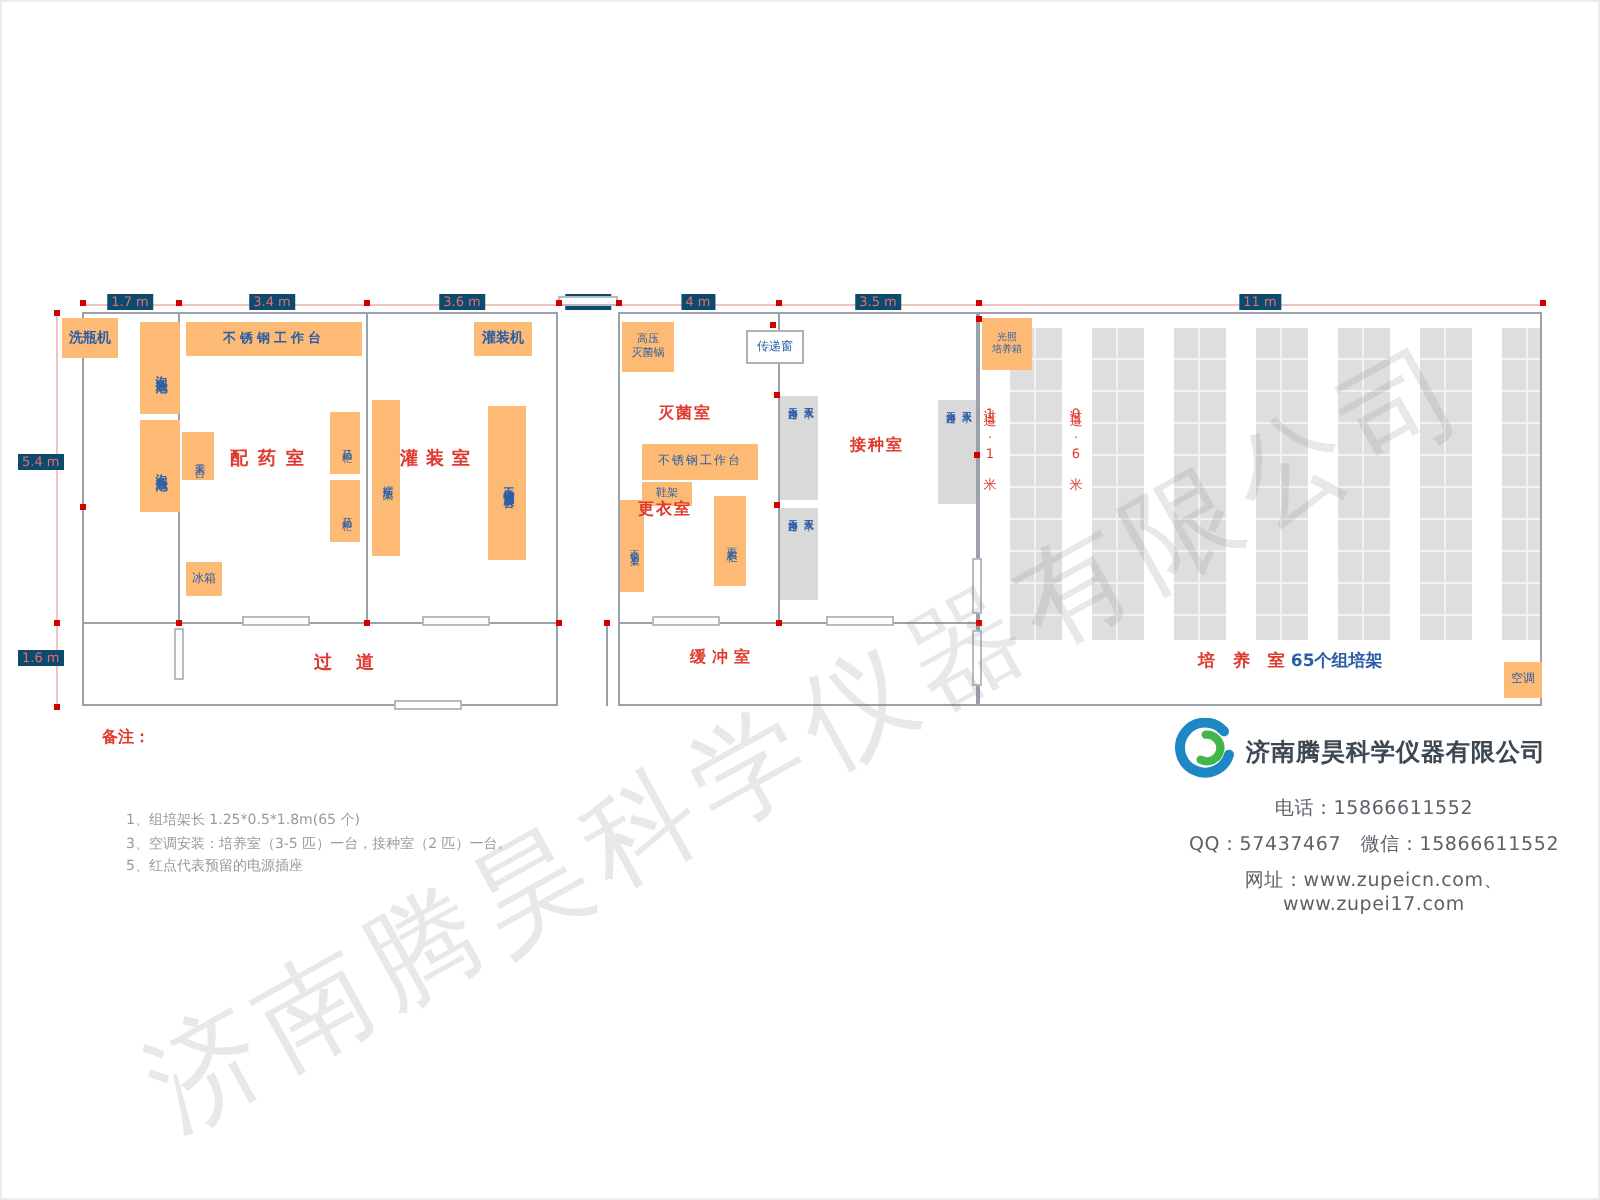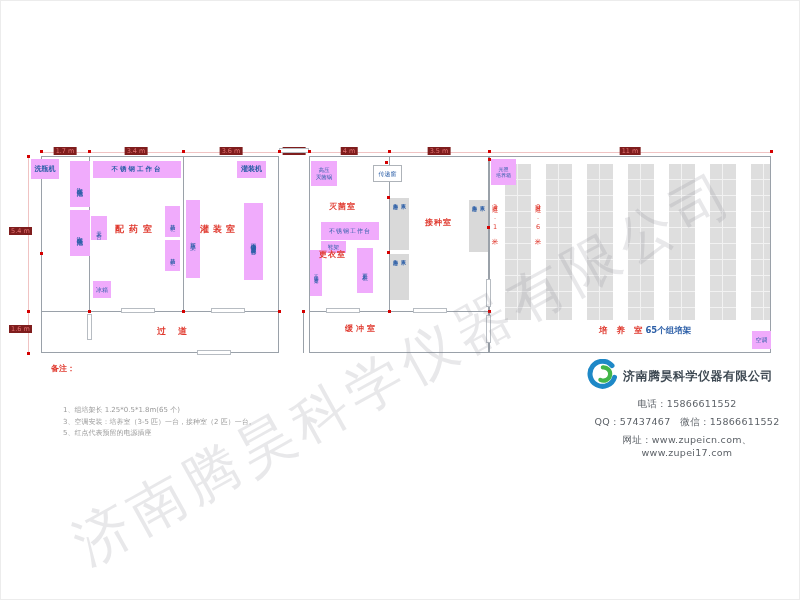--- a/index.html
+++ b/index.html
@@ -4,33 +4,33 @@
 <style>
   html,body{margin:0;padding:0;background:#fff;}
   body{font-family:"DejaVu Sans","Liberation Sans",sans-serif;}
   #canvas{position:relative;width:800px;height:600px;background:#fff;overflow:hidden;
           border:1px solid #ececec;box-sizing:border-box;}
   
   .outline{position:absolute;border:1px solid #9aa1a9;box-sizing:border-box;z-index:2;}
   .wall{position:absolute;background:#9aa1a9;z-index:2;}
   .door{position:absolute;border:1px solid #b7bcc2;background:#fff;box-sizing:border-box;z-index:4;}
   
-  .eq{position:absolute;background:#f0abfc;color:#2b5ea7;display:flex;align-items:center;
+  .eq{position:absolute;background:#fdba74;color:#2b5ea7;display:flex;align-items:center;
       justify-content:center;text-align:center;z-index:3;line-height:1.25;}
   .eq.v{writing-mode:vertical-rl;text-orientation:upright;letter-spacing:1px;}
   .eq.outlined{background:#fff;border:1px solid #aeb3b9;}
   .pair{position:absolute;background:#d9d9d9;color:#2b5ea7;writing-mode:vertical-rl;
         text-orientation:upright;font-size:5px;z-index:3;display:flex;flex-direction:column;
         justify-content:center;padding:2px 1px;box-sizing:border-box;}
   .pair div{margin:0 1px;}
   
   .room{position:absolute;color:#e0392e;font-weight:bold;white-space:nowrap;z-index:5;}
   .vroom{position:absolute;color:#e0392e;writing-mode:vertical-rl;text-orientation:upright;
          font-size:6.5px;letter-spacing:2px;z-index:5;}
-  .dimlab{position:absolute;color:#e07070;font-size:6.5px;background:#7f1d1d;padding:0 2px;
+  .dimlab{position:absolute;color:#e07070;font-size:6.5px;background:#0c4a6e;padding:0 2px;
           transform:translateX(-50%);z-index:3;white-space:nowrap;}
   .dimlab.side{transform:none;}
   .dimline{position:absolute;background:#f0c3c3;z-index:1;}
   .dot{position:absolute;width:3px;height:3px;background:#d40000;z-index:6;}
   
   #racks{position:absolute;left:489px;top:163px;width:280px;height:158px;overflow:hidden;z-index:2;}
   .rack{position:absolute;top:0;width:26px;height:156px;background:#dedede;
         background-image:linear-gradient(to right,transparent 12px,#f2f2f2 12px,#f2f2f2 13px,transparent 13px),
         repeating-linear-gradient(to bottom,transparent 0,transparent 15px,#f2f2f2 15px,#f2f2f2 16px);}
   

